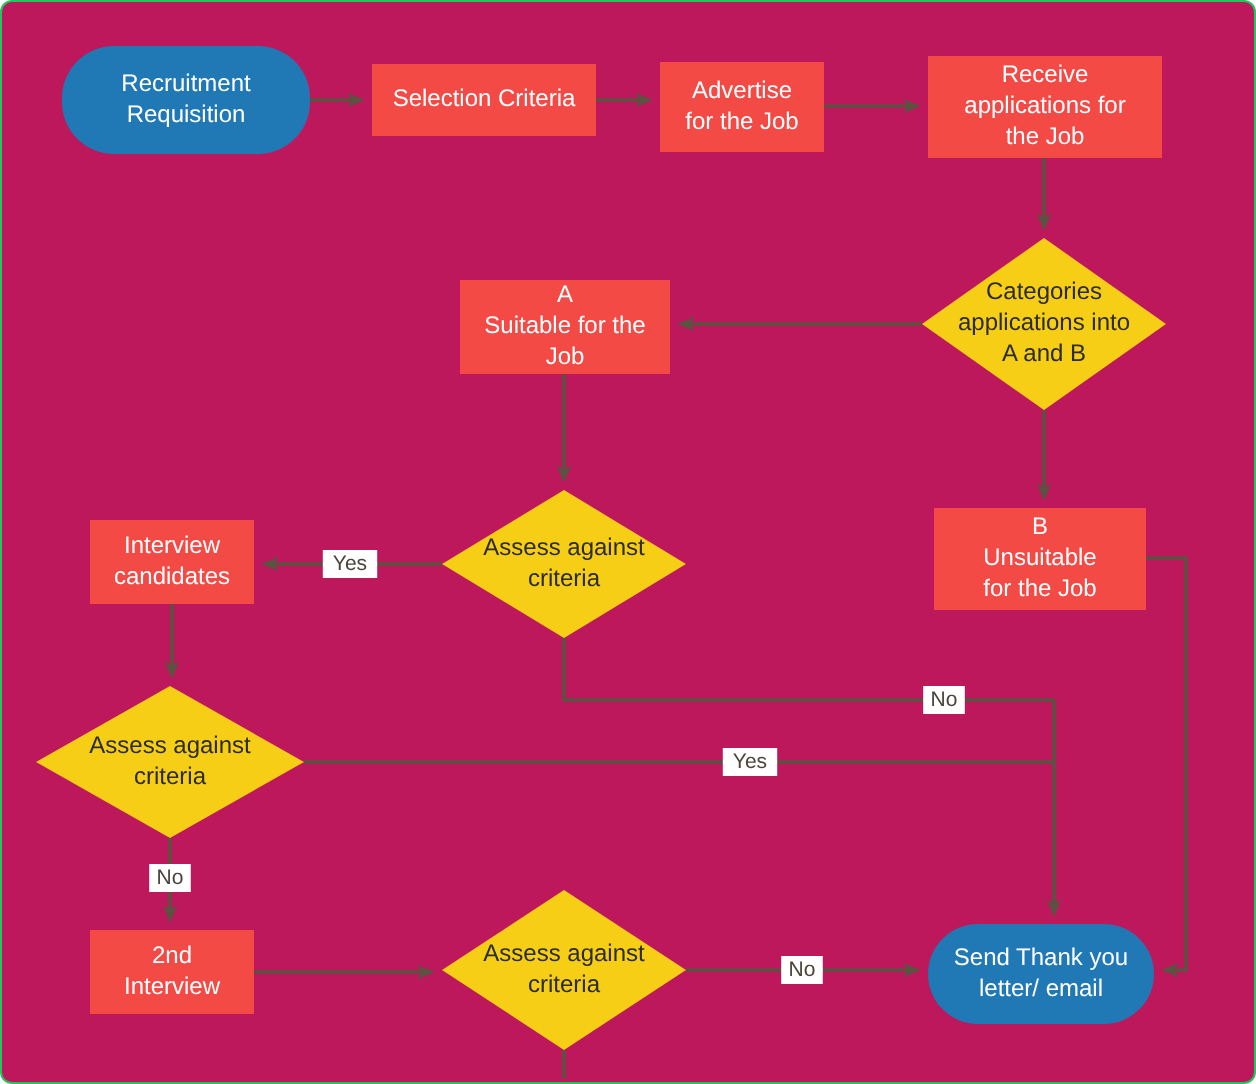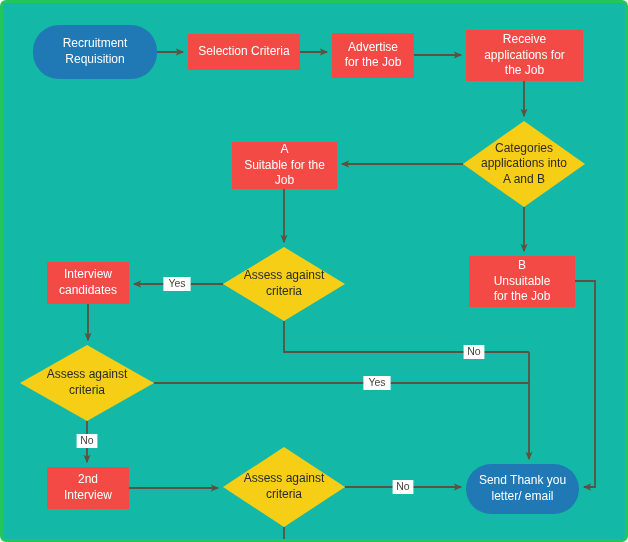--- a/index.html
+++ b/index.html
@@ -4,23 +4,23 @@
 <style>
   html, body {
     margin: 0;
     padding: 0;
     background: #ffffff;
   }
   #canvas-frame {
     position: relative;
     width: 628px;
     height: 542px;
-    background: #14b8a6;
+    background: #be185d;
     box-sizing: border-box;
-    border: 3px solid #22c55e;
+    border: 1px solid #22c55e;
     border-radius: 6px;
     overflow: hidden;
     font-family: "Liberation Sans", sans-serif;
   }
   #flow-svg {
     position: absolute;
     left: 0;
     top: 0;
     width: 628px;
     height: 542px;

